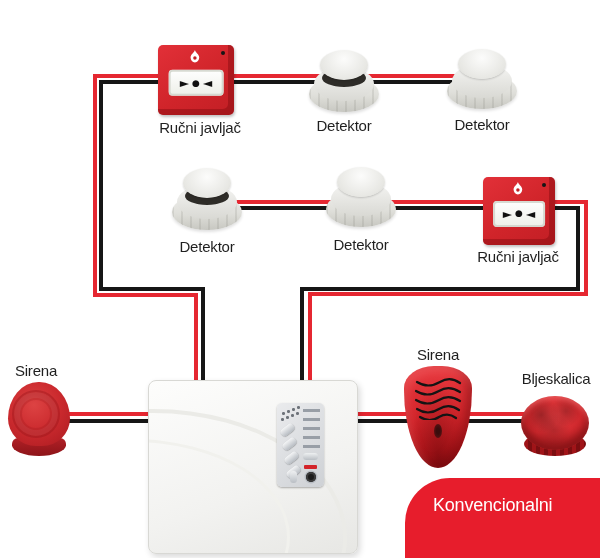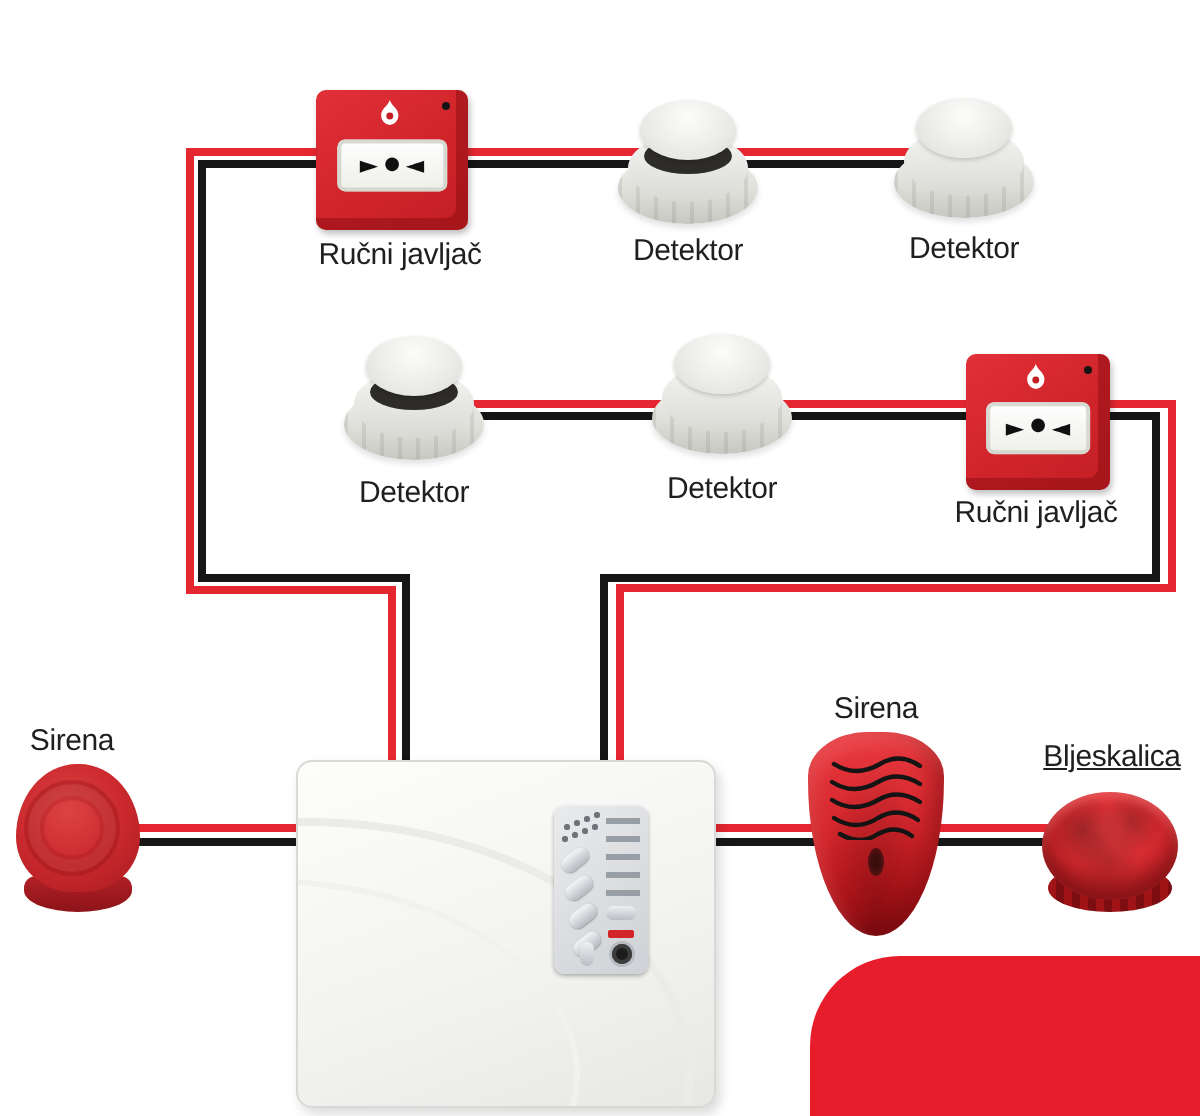--- a/index.html
+++ b/index.html
@@ -230,22 +230,23 @@
     <svg class="snd-waves" width="50" height="42" viewBox="0 0 50 42">
       <path d="M4 4 q11 7 23 0 q10 -6 20 1" stroke="#141414" stroke-width="2.2" fill="none" stroke-linecap="round"></path>
       <path d="M3 13 q11 7 23 0 q10 -6 21 1" stroke="#141414" stroke-width="2.2" fill="none" stroke-linecap="round"></path>
       <path d="M3 22 q11 7 23 0 q10 -6 21 1" stroke="#141414" stroke-width="2.2" fill="none" stroke-linecap="round"></path>
       <path d="M4 31 q11 7 22 0 q10 -6 20 1" stroke="#141414" stroke-width="2.2" fill="none" stroke-linecap="round"></path>
       <path d="M7 39 q10 6 19 0 q9 -5 17 1" stroke="#141414" stroke-width="2.2" fill="none" stroke-linecap="round"></path>
     </svg>
     <span class="snd-hole"></span>
   </div>
 
-  <div class="lbl" style="left:512px;top:370px;width:88px;text-decoration:underline;">Bljeskalica</div>
+  <div class="lbl" style="left:512px;top:370px;width:88px;">Bljeskalica</div>
   <div class="beacon">
     <div class="bc-base"></div>
     <div class="bc-lens"></div>
   </div>
 
   <div class="banner">
+    <div>Konvencionalni</div>
   </div>
 
 </div>
 
 </body></html>

